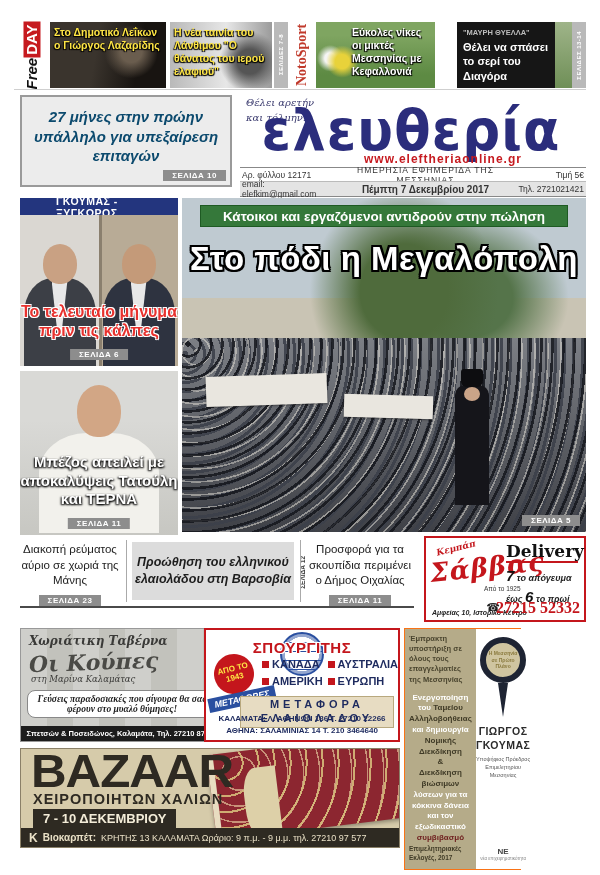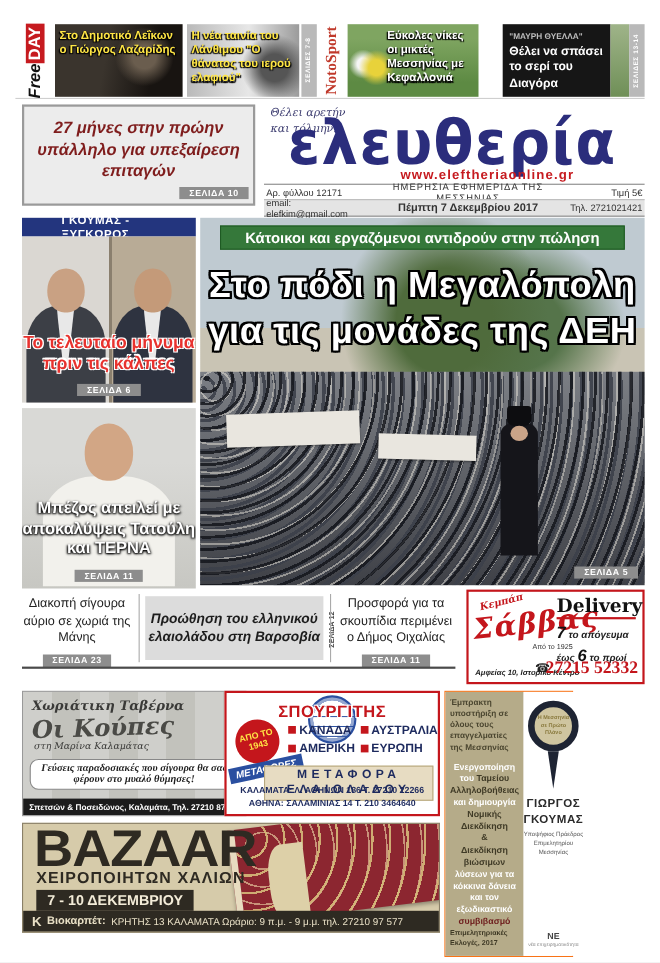--- a/index.html
+++ b/index.html
@@ -33,21 +33,21 @@
        radial-gradient(circle at 12% 55%, #f5f5f5 0 5%, transparent 12%),
        linear-gradient(180deg,#7fa561 20%,#5d8a43 80%);}
   .t3 .teaser-title{left:auto;right:5px;text-align:left;color:#fff;}
   .t4text{left:457px;width:98px;background:#161616;color:#fff;padding:6px 6px;box-sizing:border-box;}
   .t4-kicker{color:#bdbdbd;font-size:7.5px;font-weight:bold;margin-bottom:3px;}
   .t4-title{font-size:11px;font-weight:bold;line-height:1.3;}
   .t4photo{left:555px;width:17px;background:linear-gradient(180deg,#9fb489,#6f8f57);}
   .topline{left:14px;top:89px;width:572px;height:0;border-top:1px solid #cfcfcf;}
   
   .leftstory{left:20px;top:95px;width:212px;height:92px;background:#ececec;border:2px solid #9a9a9a;box-sizing:border-box;}
-  .leftstory-text{margin:10px 0 0;text-align:center;font-weight:bold;font-style:italic;font-size:15px;line-height:1.3;color:#7f1d1d;}
+  .leftstory-text{margin:10px 0 0;text-align:center;font-weight:bold;font-style:italic;font-size:15px;line-height:1.3;color:#0c4a6e;}
   .leftstory .badge{position:absolute;right:4px;bottom:4px;}
   .motto{left:246px;top:96px;width:70px;font-family:"DejaVu Serif",serif;font-style:italic;font-size:10px;color:#3a3a6e;line-height:1.45;}
   .logo{left:236px;top:98px;width:350px;text-align:center;font-family:"DejaVu Sans",sans-serif;
         font-weight:900;font-size:50px;color:#2b2d7c;letter-spacing:1px;transform:scale(1.06,1.12);transform-origin:center top;}
   .website{left:300px;top:152px;width:286px;text-align:center;color:#c61a1f;font-weight:bold;font-size:12px;letter-spacing:1px;}
   .mastrow1{left:240px;top:167px;width:346px;height:14px;border-top:1px solid #888;display:flex;align-items:center;font-size:8.5px;color:#333;}
   .mastrow2{left:240px;top:181px;width:346px;height:14px;background:#e4e4e4;border-top:1px solid #bbb;border-bottom:1px solid #888;
             display:flex;align-items:center;font-size:8.5px;color:#333;}
   .mr-left{width:95px;padding-left:2px;} .mr-center{flex:1;text-align:center;letter-spacing:1px;} .mr-right{width:70px;text-align:right;padding-right:2px;}
   .mastrow2 .mr-center{font-weight:bold;font-size:10px;letter-spacing:0;}
@@ -265,27 +265,26 @@
   </div>
 
   <div class="abs mainstory">
     <div class="crowd"></div>
     <div class="banner"></div>
     <div class="banner banner2"></div>
     <div class="priest"></div>
     <div class="kickerbar">Κάτοικοι και εργαζόμενοι αντιδρούν στην πώληση</div>
     <div class="headline">
       <div>Στο πόδι η Μεγαλόπολη</div>
-      <div>για τις μονάδες της ΔΕΗ</div>
     </div>
     <span class="badge">ΣΕΛΙΔΑ 5</span>
   </div>
 
   <div class="abs brief1">
-    <div>Διακοπή σίγουρα αύριο σε χωριά της Μάνης</div>
+    <div>Διακοπή ρεύματος αύριο σε χωριά της Μάνης</div>
     <span class="badge">ΣΕΛΙΔΑ 23</span>
   </div>
   <div class="abs vdiv vd1"></div>
   <div class="abs brief2">Προώθηση του ελληνικού ελαιολάδου στη Βαρσοβία</div>
   <div class="abs brief2pages">
     <span class="vert">ΣΕΛΙΔΑ 12</span>
   </div>
   <div class="abs vdiv vd2"></div>
   <div class="abs brief3">
     <div>Προσφορά για τα σκουπίδια περιμένει ο Δήμος Οιχαλίας</div>

